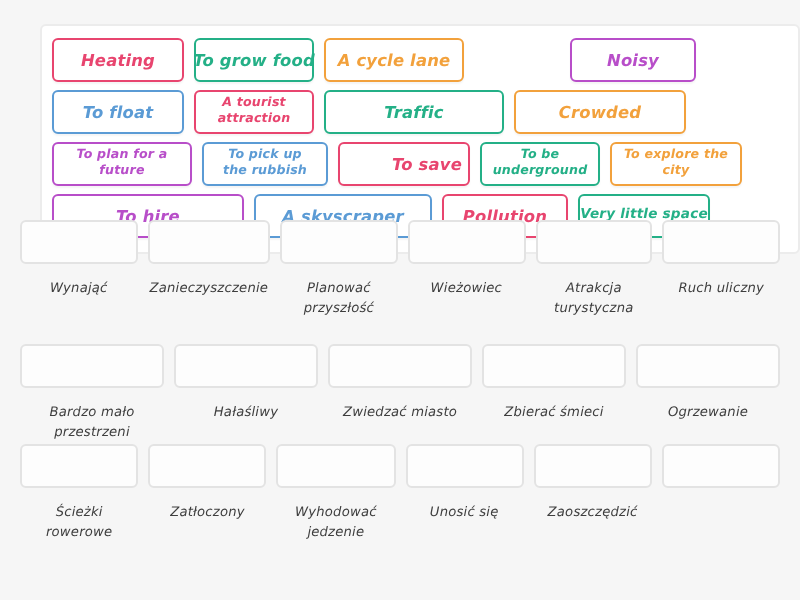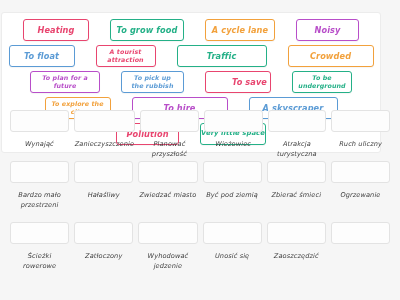--- a/index.html
+++ b/index.html
@@ -16,33 +16,32 @@
   .board {
     position: relative;
     width: 400px;
     height: 300px;
     background: #f6f6f6;
   }
 
   
   .tile-bank {
     position: absolute;
-    left: 1px;
+    left: 20px;
     top: 12px;
     width: 380px;
     box-sizing: border-box;
     background: #ffffff;
     border: 1px solid #ececec;
     border-radius: 3px;
     padding: 6px 5px 7px 5px;
     display: flex;
     flex-wrap: wrap;
     align-content: flex-start;
-    gap: 4px 21px;
-    justify-content: center;
+    gap: 4px 5px;
   }
   .tile {
     box-sizing: border-box;
     height: 22px;
     border: 1.6px solid #cccccc;
     border-radius: 3px;
     background: #ffffff;
     display: flex;
     align-items: center;
     justify-content: center;
@@ -68,21 +67,21 @@
 
   
   .slot-row {
     position: absolute;
     left: 10px;
     width: 380px;
     display: flex;
     gap: 5px;
   }
   .slot-row.r1 { top: 110px; }
-  .slot-row.r2 { top: 161px; justify-content: center; }
+  .slot-row.r2 { top: 172px; justify-content: center; }
   .slot-row.r3 { top: 222px; }
 
   .slot-cell {
     flex: 1 1 0;
     display: flex;
     flex-direction: column;
     align-items: center;
   }
   .drop-zone {
     box-sizing: border-box;
@@ -104,23 +103,23 @@
     padding: 0 1px;
   }
 </style>
 </head>
 <body>
 
 <div class="board">
 
   <div class="tile-bank" id="tile-bank">
       <div class="tile" style="width: 66px; border-color: rgb(232, 69, 111); color: rgb(232, 69, 111);">Heating</div>
-      <div class="tile" style="width: 74px; border-color: rgb(36, 176, 135); color: rgb(36, 176, 135);">To grow food</div>
+      <div class="tile" style="width: 60px; border-color: rgb(36, 176, 135); color: rgb(36, 176, 135);">To grow food</div>
       <div class="tile" style="width: 70px; border-color: rgb(242, 161, 60); color: rgb(242, 161, 60);">A cycle lane</div>
-      <div class="tile" style="width: 63px; border-color: rgb(184, 78, 201); color: rgb(184, 78, 201);">Noisy</div>
+      <div class="tile" style="width: 63px; border-color: rgb(184, 78, 201); color: rgb(184, 78, 201); margin-left: 48px;">Noisy</div>
       <div class="tile" style="width: 66px; border-color: rgb(91, 155, 213); color: rgb(91, 155, 213);">To float</div>
       <div class="tile two-line" style="width: 60px; border-color: rgb(232, 69, 111); color: rgb(232, 69, 111);">A tourist attraction</div>
       <div class="tile" style="width: 90px; border-color: rgb(36, 176, 135); color: rgb(36, 176, 135);">Traffic</div>
       <div class="tile" style="width: 86px; border-color: rgb(242, 161, 60); color: rgb(242, 161, 60);">Crowded</div>
       <div class="tile two-line" style="width: 70px; border-color: rgb(184, 78, 201); color: rgb(184, 78, 201);">To plan for a future</div>
       <div class="tile two-line" style="width: 63px; border-color: rgb(91, 155, 213); color: rgb(91, 155, 213);">To pick up the rubbish</div>
       <div class="tile" style="width: 66px; border-color: rgb(232, 69, 111); color: rgb(232, 69, 111); padding-left: 28px;">To save</div>
       <div class="tile two-line" style="width: 60px; border-color: rgb(36, 176, 135); color: rgb(36, 176, 135);">To be underground</div>
       <div class="tile two-line" style="width: 66px; border-color: rgb(242, 161, 60); color: rgb(242, 161, 60);">To explore the city</div>
       <div class="tile" style="width: 96px; border-color: rgb(184, 78, 201); color: rgb(184, 78, 201);">To hire</div>
@@ -163,24 +162,20 @@
       <div class="slot-cell">
         <div class="drop-zone"></div>
         <div class="slot-label">Hałaśliwy</div>
       </div>
       <div class="slot-cell">
         <div class="drop-zone"></div>
         <div class="slot-label">Zwiedzać miasto</div>
       </div>
       <div class="slot-cell">
         <div class="drop-zone"></div>
-        <div class="slot-label">Być pod ziemią</div>
-      </div>
-      <div class="slot-cell">
-        <div class="drop-zone"></div>
         <div class="slot-label">Zbierać śmieci</div>
       </div>
       <div class="slot-cell">
         <div class="drop-zone"></div>
         <div class="slot-label">Ogrzewanie</div>
       </div>
     </div>
   <div class="slot-row r3" id="slot-row-2">
       <div class="slot-cell">
         <div class="drop-zone"></div>

